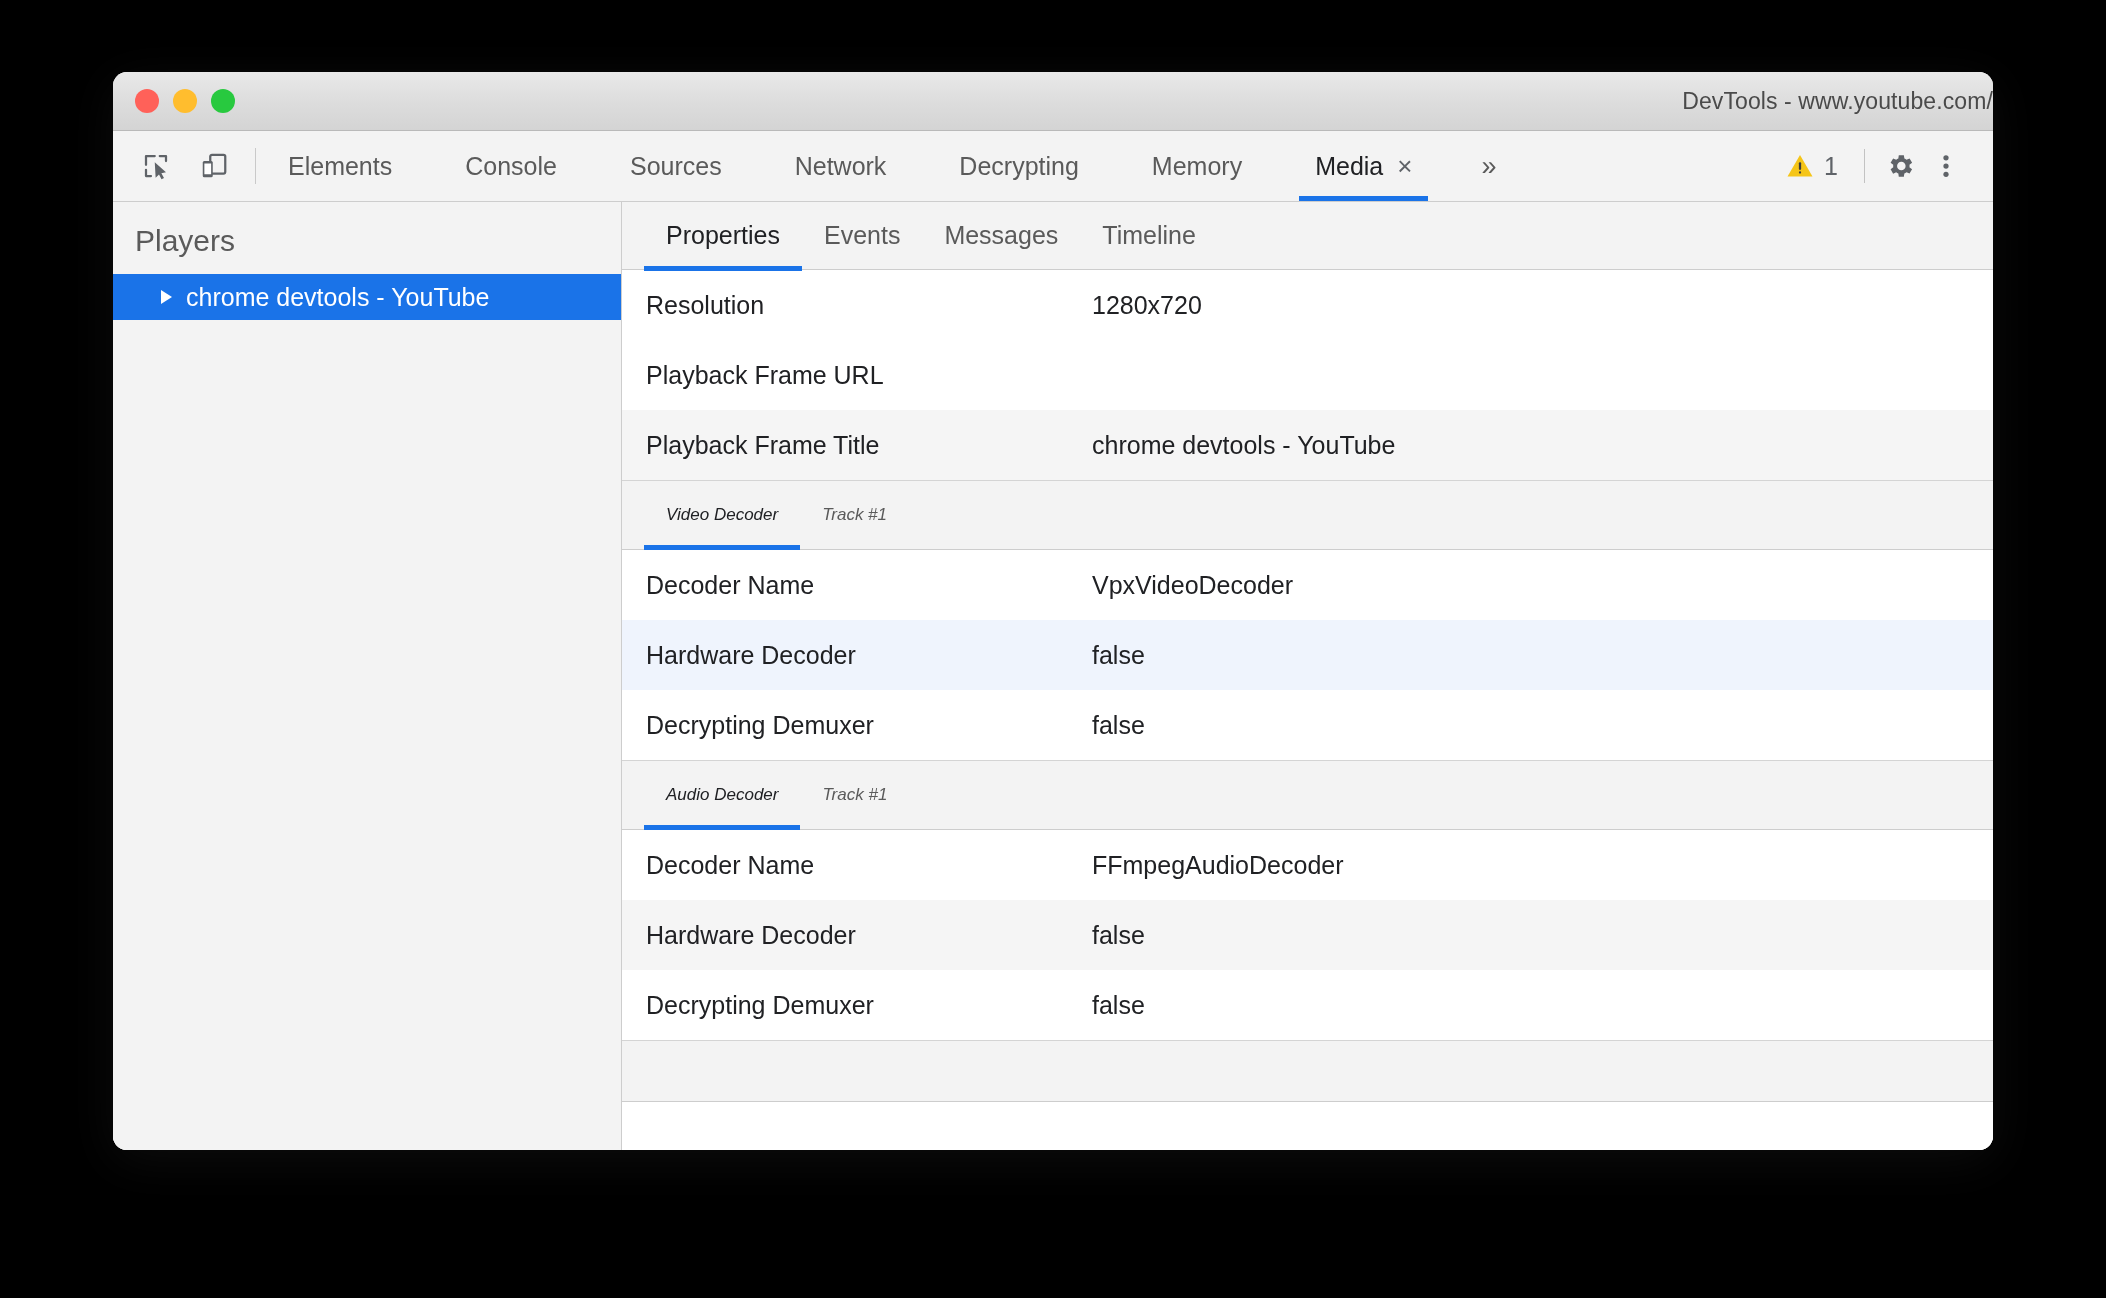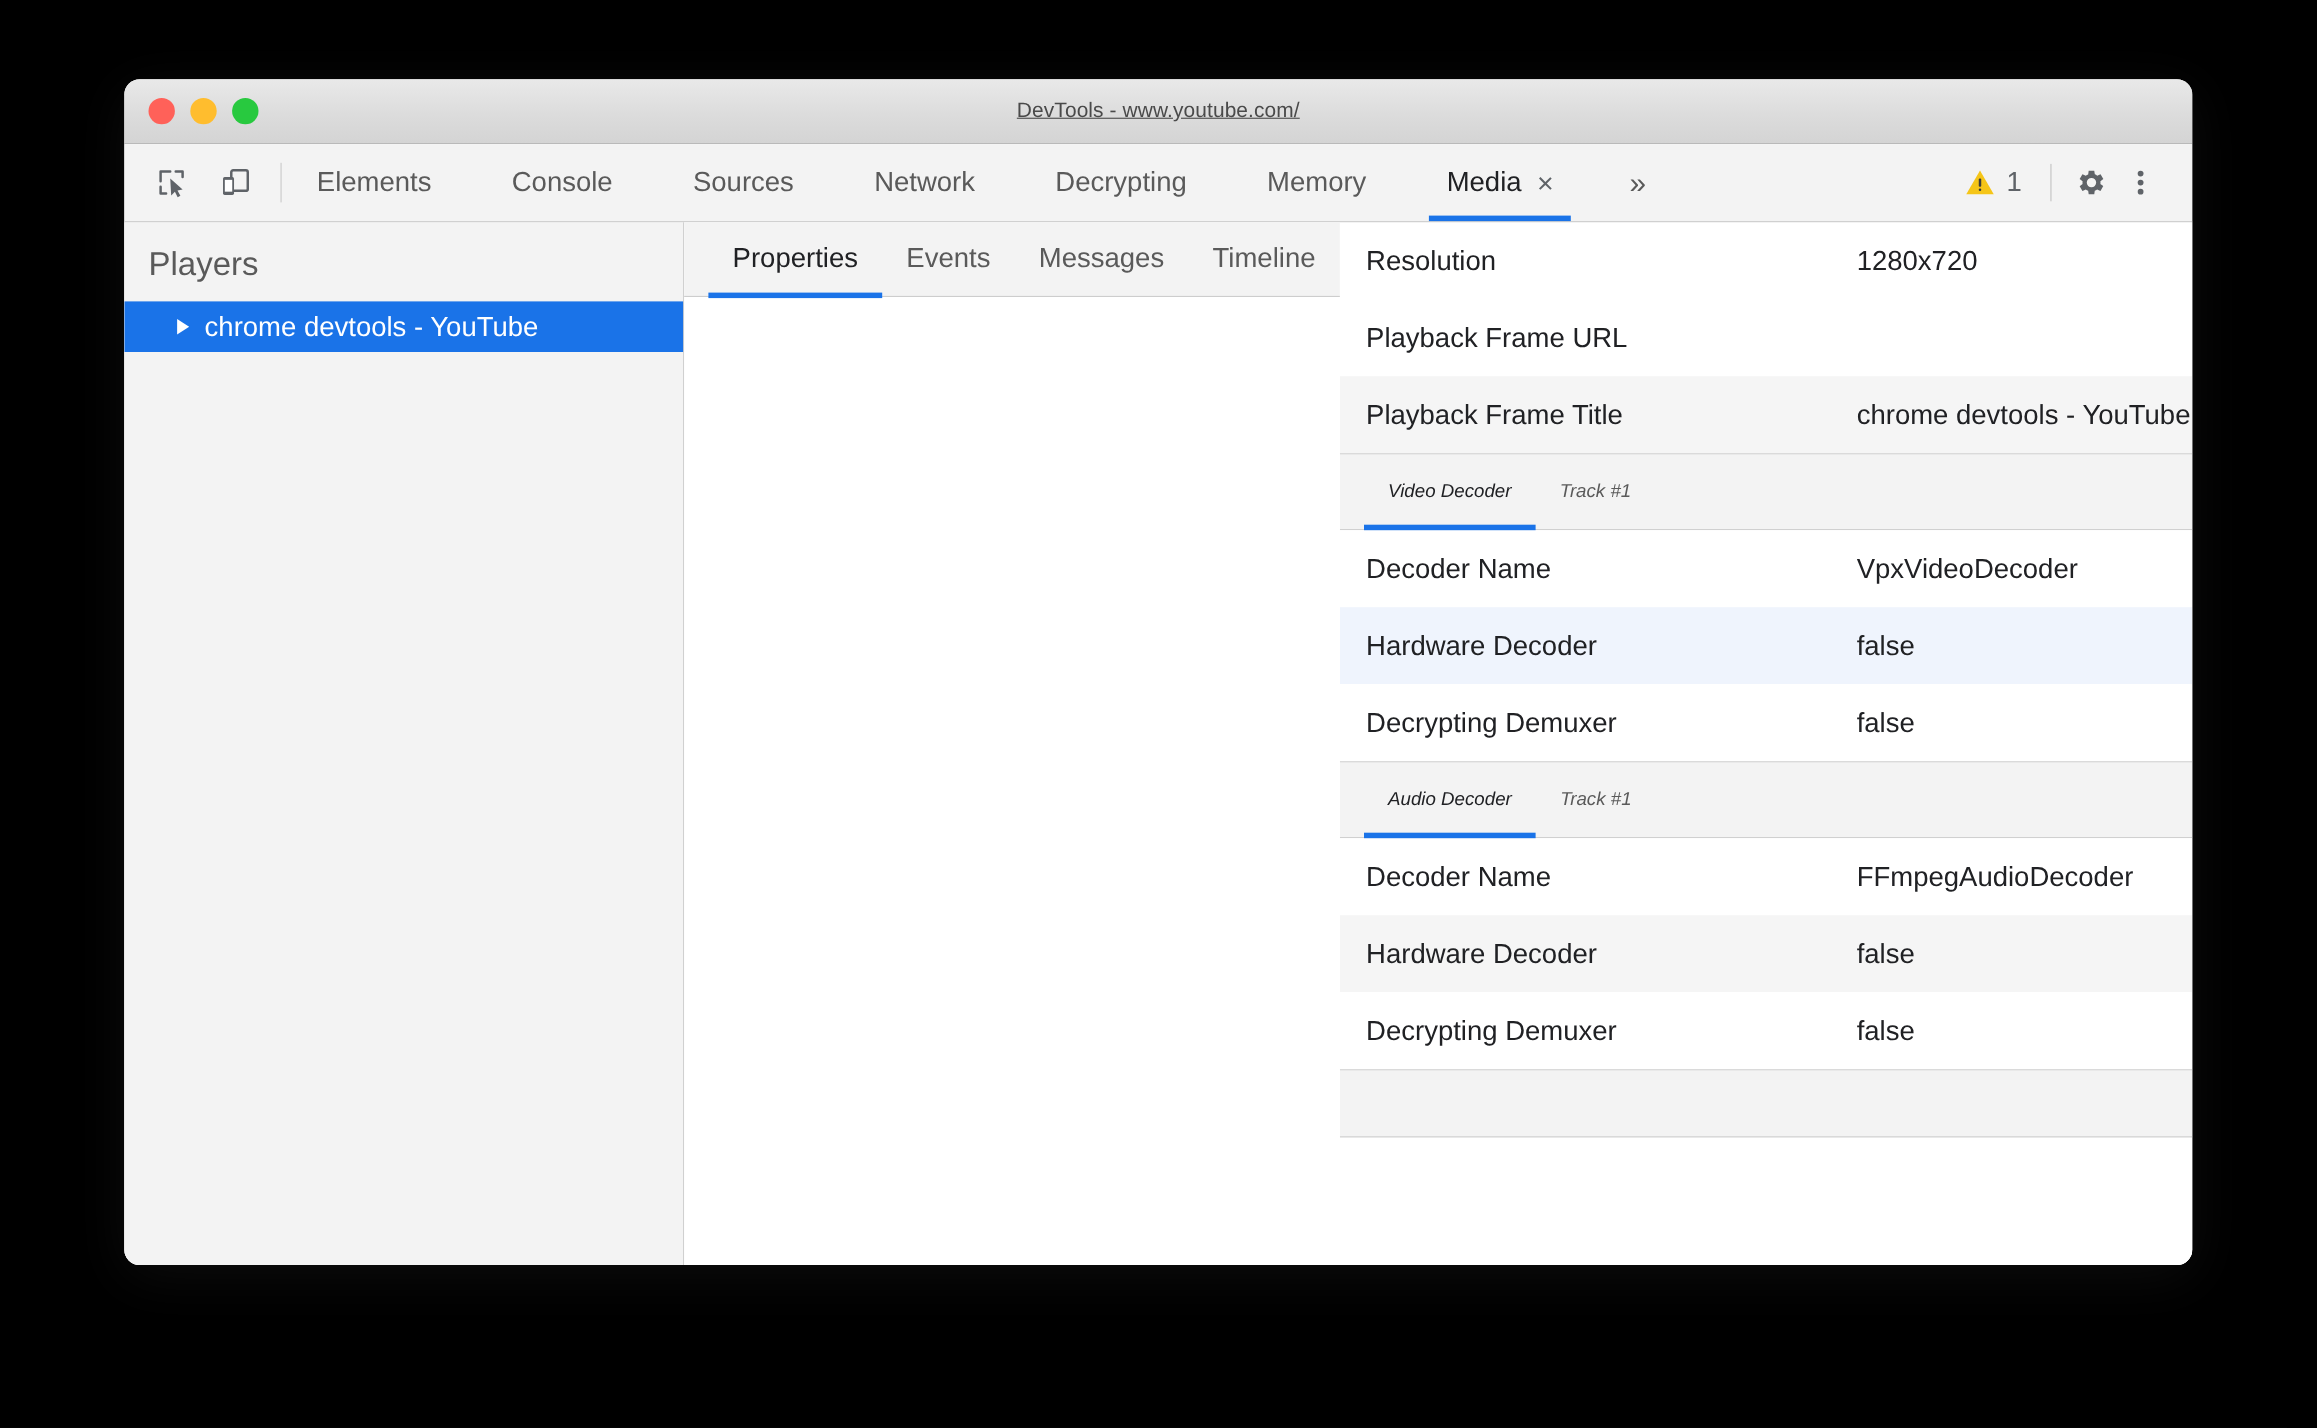--- a/index.html
+++ b/index.html
@@ -56,26 +56,25 @@
     height: 24px;
     border-radius: 50%;
     display: block;
   }
   .tl-close  { background: #ff6159; }
   .tl-min    { background: #ffbd2e; }
   .tl-max    { background: #28c93f; }
 
   .window-title {
     width: 100%;
-    text-align: center;
-    font-size: 19px;
+    text-align: right;
+    font-size: 23px;
     color: #4a4a4a;
     letter-spacing: 0.1px;
     font-family: "Liberation Sans", sans-serif;
-    text-decoration: underline;
   }
 
   
   .toolbar {
     position: relative;
     height: 70px;
     background: #f3f3f3;
     border-bottom: 1px solid #cdcdcd;
     display: flex;
     align-items: stretch;
@@ -219,21 +218,21 @@
     border-top: 7px solid transparent;
     border-bottom: 7px solid transparent;
     flex: none;
   }
 
   
   .content {
     flex: 1 1 auto;
     background: #ffffff;
     display: flex;
-    flex-direction: row;
+    flex-direction: column;
     min-width: 0;
   }
 
   
   .subtabs {
     position: relative;
     height: 68px;
     background: #f3f3f3;
     display: flex;
     align-items: center;

